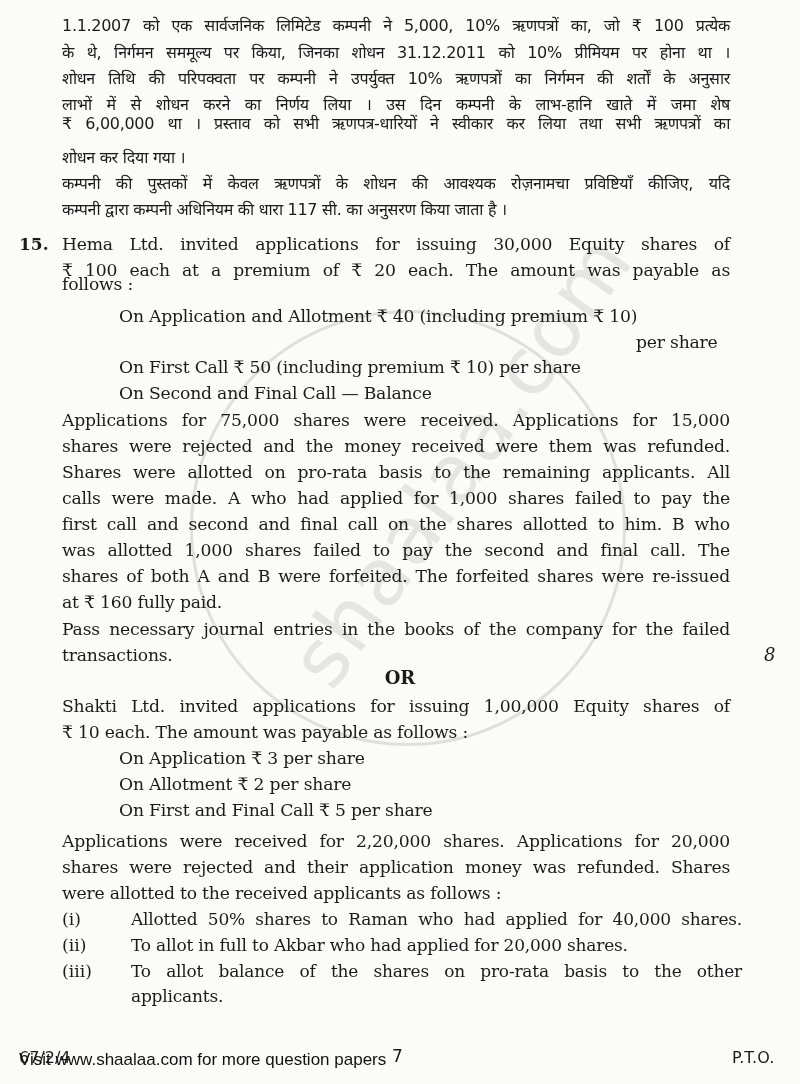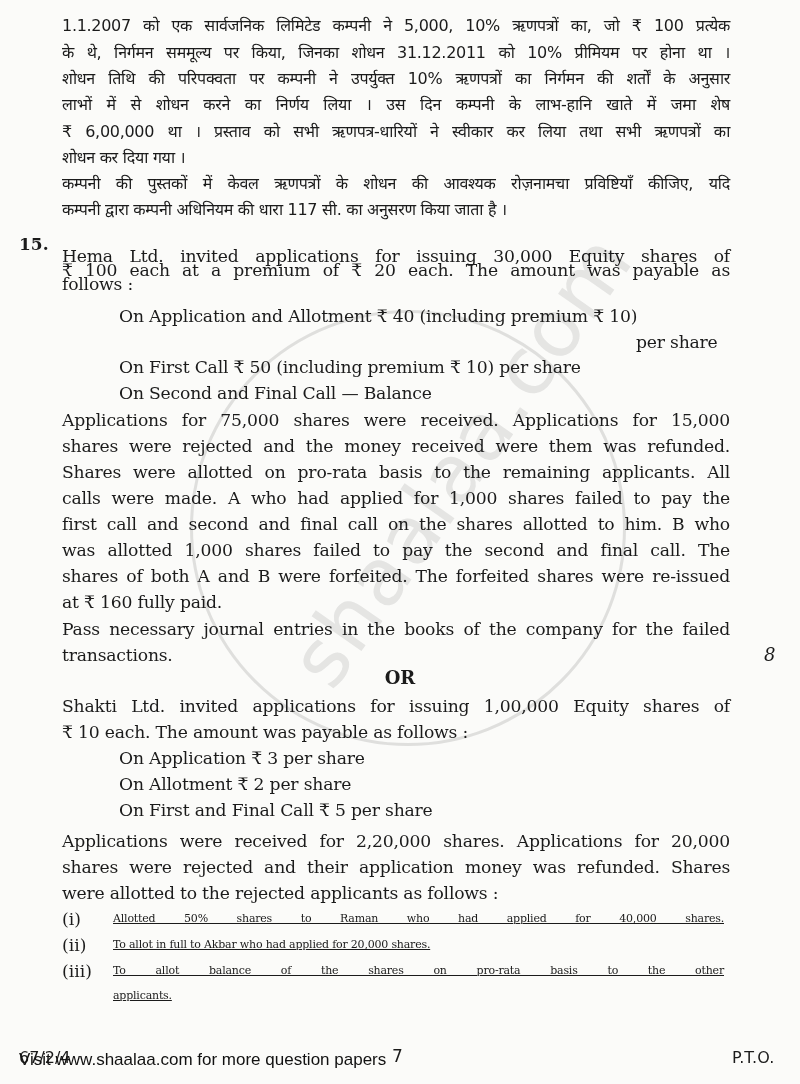--- a/index.html
+++ b/index.html
@@ -16,21 +16,21 @@
     text-align: justify; text-align-last: justify;
     letter-spacing: -0.2px;
   }
   .hindi { font-family: "DejaVu Sans", sans-serif; font-size: 16px; letter-spacing: -0.3px; }
   .last { text-align-last: left; }
   .indent { left: 119px; width: auto; text-align-last: left; }
   .qnum { position: absolute; left: 19px; font-size: 17px; font-weight: bold; line-height: 24px; }
   .marks { position: absolute; left: 764px; font-size: 18px; font-style: italic; line-height: 24px; }
   .or { position: absolute; left: 0; width: 800px; text-align: center; font-weight: bold; font-size: 18px; line-height: 24px; }
   .roman { position: absolute; left: 62px; font-size: 17.2px; line-height: 24px; }
-  .item { position: absolute; left: 113px; width: 611px; font-size: 11px; line-height: 24px; white-space: nowrap; text-align: justify; text-align-last: justify; letter-spacing: -0.2px; text-decoration: underline; }
+  .item { position: absolute; left: 131px; width: 611px; font-size: 17px; line-height: 24px; white-space: nowrap; text-align: justify; text-align-last: justify; letter-spacing: -0.2px; }
   .item.last { text-align-last: left; }
   .footer-code { position: absolute; left: 19px; top: 1048px; font-family: "DejaVu Sans", sans-serif; font-size: 16px; }
   .footer-visit { position: absolute; left: 19px; top: 1050px; font-family: "Liberation Sans", sans-serif; font-size: 17px; color: #111; }
   .footer-num { position: absolute; left: 392px; top: 1046px; font-family: "DejaVu Sans", sans-serif; font-size: 17px; }
   .footer-pto { position: absolute; left: 732px; top: 1048px; font-family: "DejaVu Sans", sans-serif; font-size: 16px; text-align: right; }
   .watermark {
     position: absolute; left: 190px; top: 310px; width: 430px; height: 430px;
     border: 3px solid rgba(150,150,150,0.28); border-radius: 50%;
     pointer-events: none;
   }
@@ -47,29 +47,29 @@
 
   <div class="watermark">
     <div class="watermark-text">shaalaa.com</div>
   </div>
 
   <div>
     <div class="line hindi" style="top:14px">1.1.2007 को एक सार्वजनिक लिमिटेड कम्पनी ने 5,000, 10% ऋणपत्रों का, जो ₹ 100 प्रत्येक</div>
     <div class="line hindi" style="top:41px">के थे, निर्गमन सममूल्य पर किया, जिनका शोधन 31.12.2011 को 10% प्रीमियम पर होना था ।</div>
     <div class="line hindi" style="top:67px">शोधन तिथि की परिपक्वता पर कम्पनी ने उपर्युक्त 10% ऋणपत्रों का निर्गमन की शर्तों के अनुसार</div>
     <div class="line hindi" style="top:93px">लाभों में से शोधन करने का निर्णय लिया । उस दिन कम्पनी के लाभ-हानि खाते में जमा शेष</div>
-    <div class="line hindi" style="top:120px">₹ 6,00,000 था । प्रस्ताव को सभी ऋणपत्र-धारियों ने स्वीकार कर लिया तथा सभी ऋणपत्रों का</div>
+    <div class="line hindi" style="top:112px">₹ 6,00,000 था । प्रस्ताव को सभी ऋणपत्र-धारियों ने स्वीकार कर लिया तथा सभी ऋणपत्रों का</div>
     <div class="line hindi last" style="top:146px">शोधन कर दिया गया ।</div>
     <div class="line hindi" style="top:172px">कम्पनी की पुस्तकों में केवल ऋणपत्रों के शोधन की आवश्यक रोज़नामचा प्रविष्टियाँ कीजिए, यदि</div>
     <div class="line hindi last" style="top:198px">कम्पनी द्वारा कम्पनी अधिनियम की धारा 117 सी. का अनुसरण किया जाता है ।</div>
   </div>
 
   <div>
     <div class="qnum" style="top:232px">15.</div>
-    <div class="line" style="top:244px">Hema Ltd. invited applications for issuing 30,000 Equity shares of</div>
+    <div class="line" style="top:232px">Hema Ltd. invited applications for issuing 30,000 Equity shares of</div>
     <div class="line" style="top:258px">₹ 100 each at a premium of ₹ 20 each. The amount was payable as</div>
     <div class="line last" style="top:272px">follows :</div>
 
     <div class="line indent" style="top:304px">On Application and Allotment  ₹ 40 (including premium ₹ 10)</div>
     <div class="line" style="top:330px; left:636px; width:auto;">per share</div>
     <div class="line indent" style="top:355px">On First Call ₹ 50 (including premium ₹ 10) per share</div>
     <div class="line indent" style="top:381px">On Second and Final Call — Balance</div>
 
     <div class="line" style="top:408px">Applications for 75,000 shares were received. Applications for 15,000</div>
     <div class="line" style="top:434px">shares were rejected and the money received were them was refunded.</div>
@@ -88,21 +88,21 @@
 
     <div class="line" style="top:694px">Shakti Ltd. invited applications for issuing 1,00,000 Equity shares of</div>
     <div class="line last" style="top:720px">₹ 10 each. The amount was payable as follows :</div>
 
     <div class="line indent" style="top:746px">On Application  ₹ 3 per share</div>
     <div class="line indent" style="top:772px">On Allotment  ₹ 2 per share</div>
     <div class="line indent" style="top:798px">On First and Final Call ₹ 5 per share</div>
 
     <div class="line" style="top:829px">Applications were received for 2,20,000 shares. Applications for 20,000</div>
     <div class="line" style="top:855px">shares were rejected and their application money was refunded. Shares</div>
-    <div class="line last" style="top:881px">were allotted to the rejected applicants as follows :</div>
+    <div class="line last" style="top:881px">were allotted to the received applicants as follows :</div>
 
     <div class="roman" style="top:907px">(i)</div>
     <div class="item" style="top:907px">Allotted 50% shares to Raman who had applied for 40,000 shares.</div>
     <div class="roman" style="top:933px">(ii)</div>
     <div class="item last" style="top:933px">To allot in full to Akbar who had applied for 20,000 shares.</div>
     <div class="roman" style="top:959px">(iii)</div>
     <div class="item" style="top:959px">To allot balance of the shares on pro-rata basis to the other</div>
     <div class="item last" style="top:984px">applicants.</div>
   </div>
 

